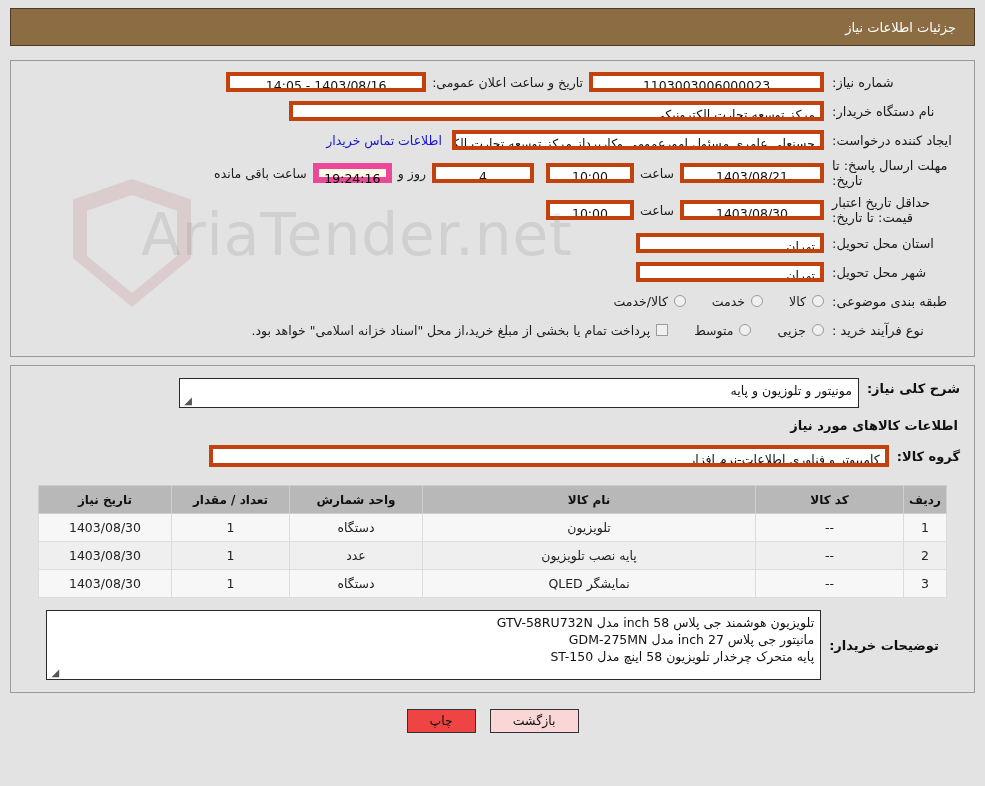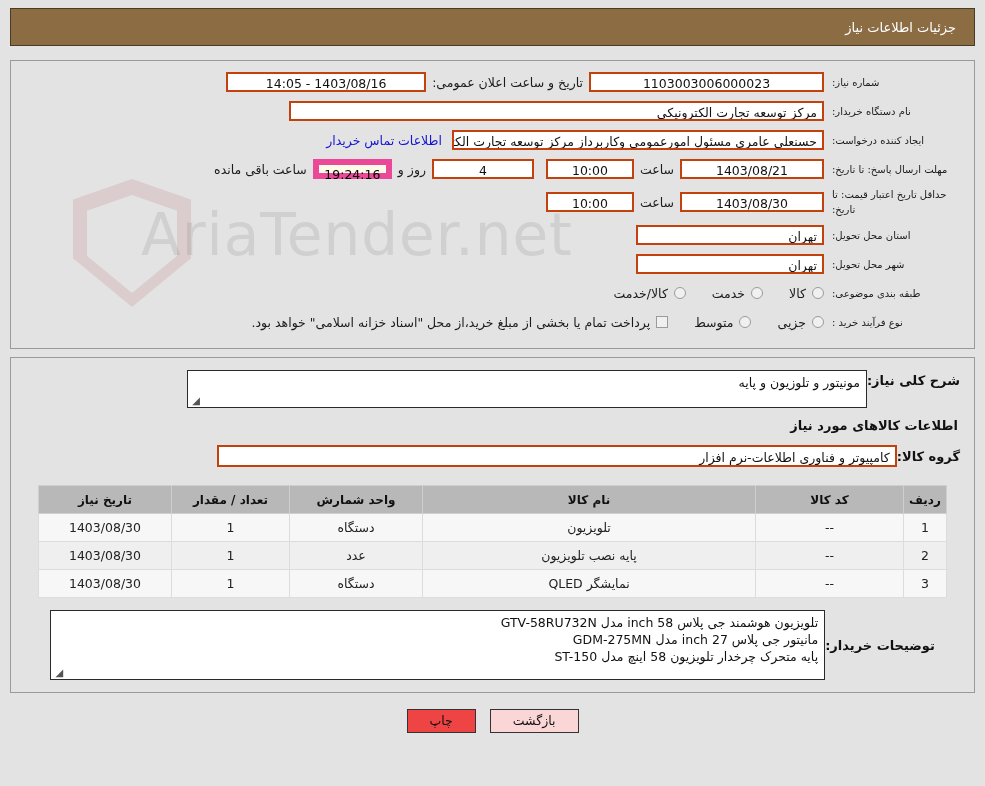--- a/index.html
+++ b/index.html
@@ -46,33 +46,33 @@
 
   
   .frow {
     display: flex;
     align-items: center;
     justify-content: flex-start;
     margin-bottom: 7px;
     min-height: 22px;
   }
   .lbl {
-    font-size: 10px;
+    font-size: 13px;
     color: #1b1b1b;
     text-align: left;
     line-height: 15px;
     flex: 0 0 auto;
     padding-left: 8px;
   }
   .lbl-w { width: 128px; }
   .lbl-2l { line-height: 15px; }
 
   .box {
     background: #ffffff;
-    border: 2px solid #c2410c;
+    border: 4px solid #c2410c;
     height: 20px;
     line-height: 20px;
     font-size: 12.5px;
     color: #111;
     padding: 0 5px;
     box-sizing: border-box;
     text-align: center;
     overflow: hidden;
     white-space: nowrap;
     flex: 0 0 auto;
@@ -135,36 +135,37 @@
     flex: 0 0 auto;
   }
   .note-txt { font-size: 12.5px; color: #1b1b1b; padding-right: 6px; white-space: nowrap; }
 
   
   .ta-row { display: flex; align-items: flex-start; }
   .bold-lbl {
     font-weight: bold;
     font-size: 13px;
     color: #111;
+    padding-left: 8px;
     white-space: nowrap;
     flex: 0 0 auto;
   }
   .ta {
     background: #fff;
     border: 1px solid #2a2a2a;
     box-sizing: border-box;
     font-size: 12.5px;
     color: #111;
     padding: 3px 6px;
     position: relative;
     overflow: hidden;
     text-align: right;
     line-height: 17px;
   }
-  .ta-need { width: 680px; height: 38px; }
+  .ta-need { width: 680px; height: 30px; }
   .ta-desc { width: 775px; height: 70px; }
   .resize-grip {
     position: absolute;
     left: 2px; bottom: 1px;
     width: 10px; height: 10px;
     color: #555;
     font-size: 10px;
     line-height: 10px;
   }
   .section-title {

